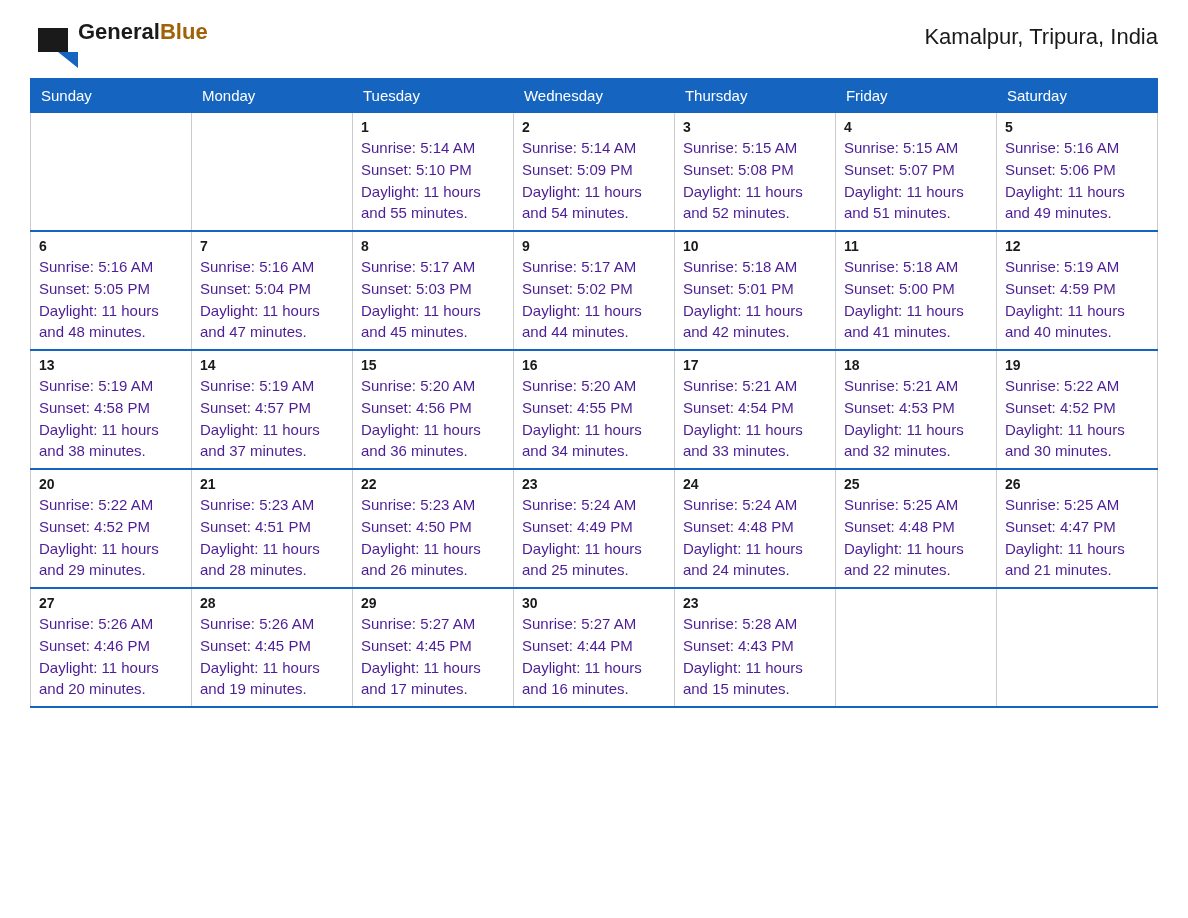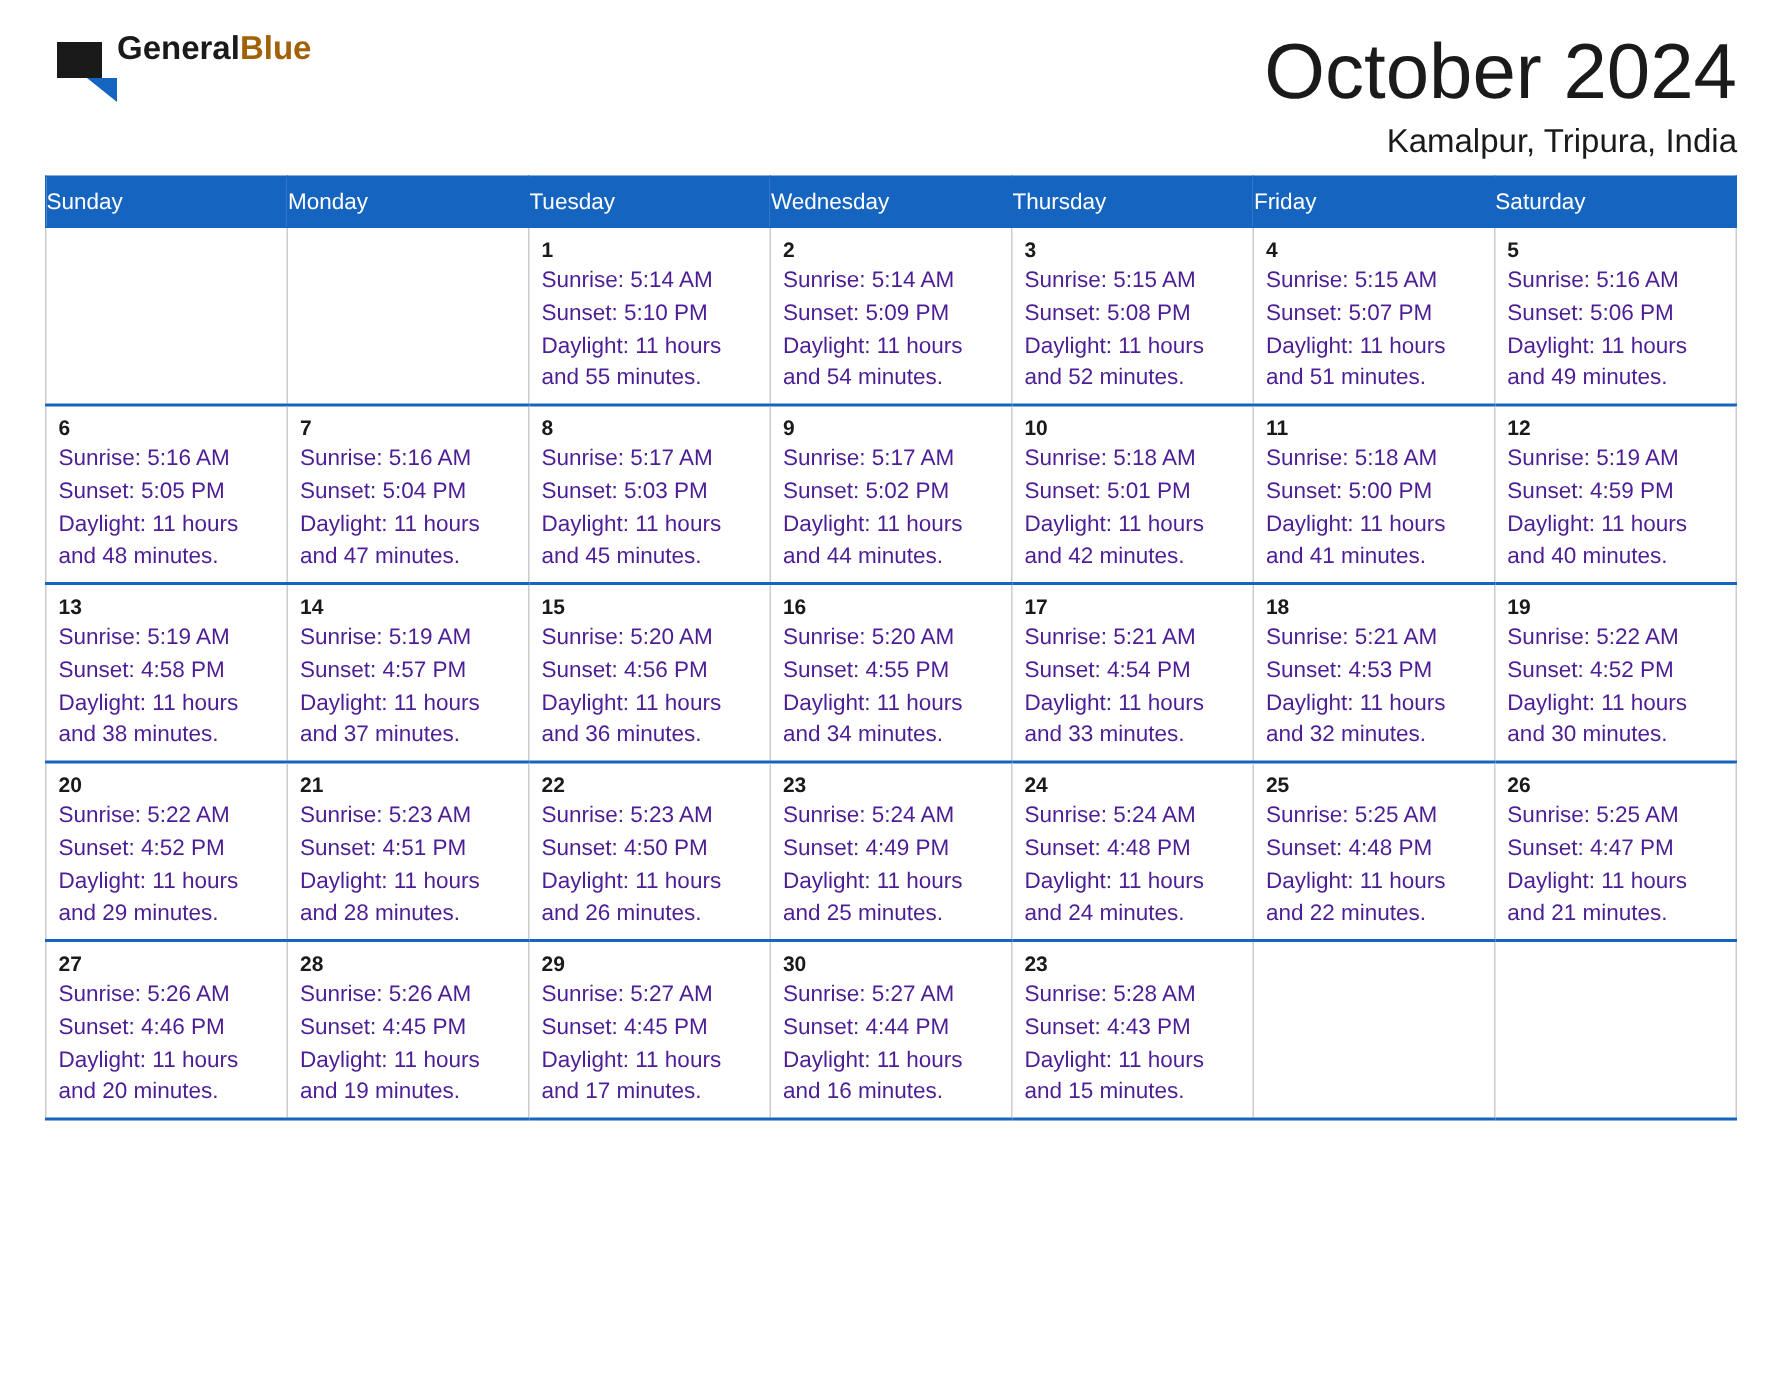--- a/index.html
+++ b/index.html
@@ -45,21 +45,21 @@
     .calendar-table {
       width: 100%;
       border-collapse: collapse;
       margin-top: 10px;
     }
     .calendar-table th {
       background-color: #1565c0;
       color: #fff;
       font-size: 15px;
       font-weight: normal;
-      padding: 8px 0;
+      padding: 8px 10px;
       text-align: left;
       border: 1px solid #1565c0;
     }
     .calendar-table td {
       vertical-align: top;
       padding: 6px 8px;
       border: 1px solid #ccc;
       width: 14.285%;
       min-height: 100px;
       font-size: 12.5px;
@@ -96,21 +96,20 @@
     <svg width="48" height="48" viewBox="0 0 48 48">
       <polygon points="8,8 38,8 38,32 8,32" fill="#1a1a1a"></polygon>
       <polygon points="28,32 48,32 48,48" fill="#1565c0"></polygon>
     </svg>
     <div class="logo-text">
       <span class="logo-general">General</span>
       <span class="logo-blue">Blue</span>
     </div>
   </div>
   <div class="title-area">
-    <div class="month-title">October 2024</div>
     <div class="location-title">Kamalpur, Tripura, India</div>
   </div>
 </div>
 
 <table class="calendar-table">
   <thead>
     <tr>
       <th>Sunday</th>
       <th>Monday</th>
       <th>Tuesday</th>

